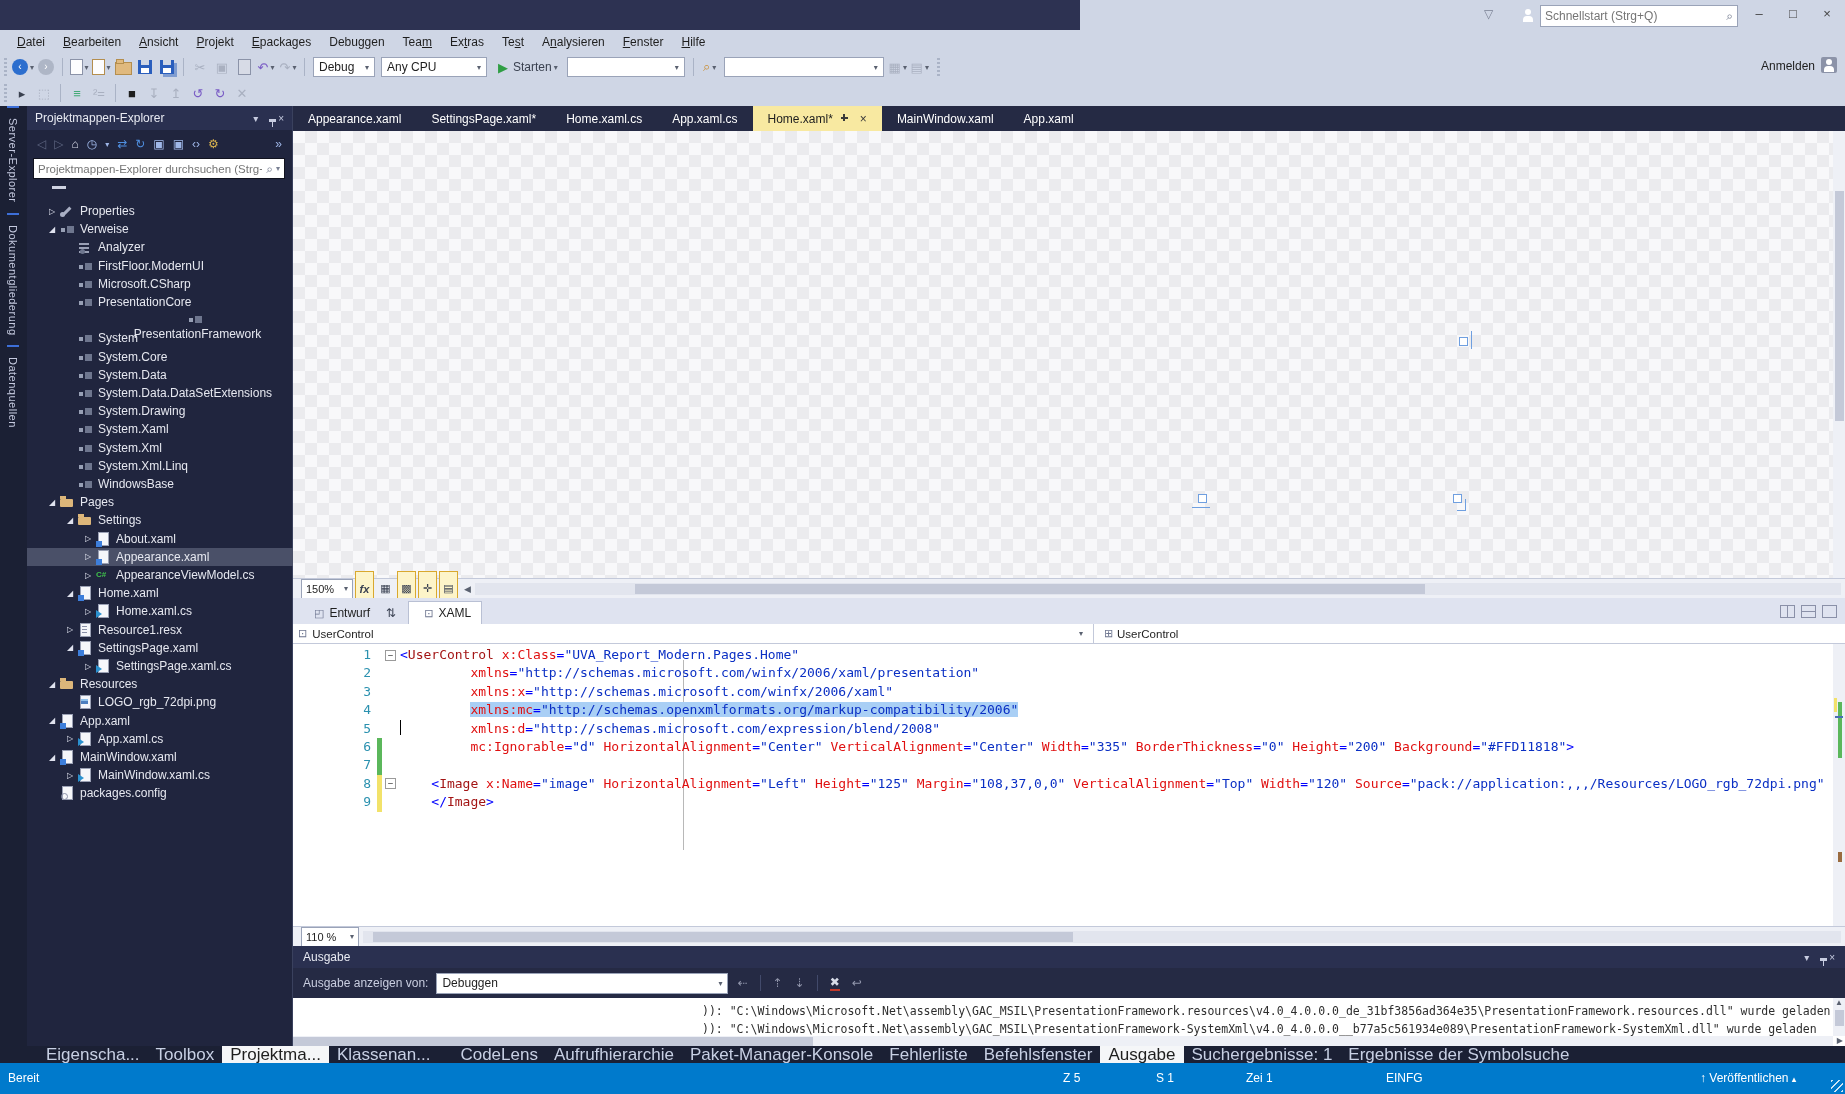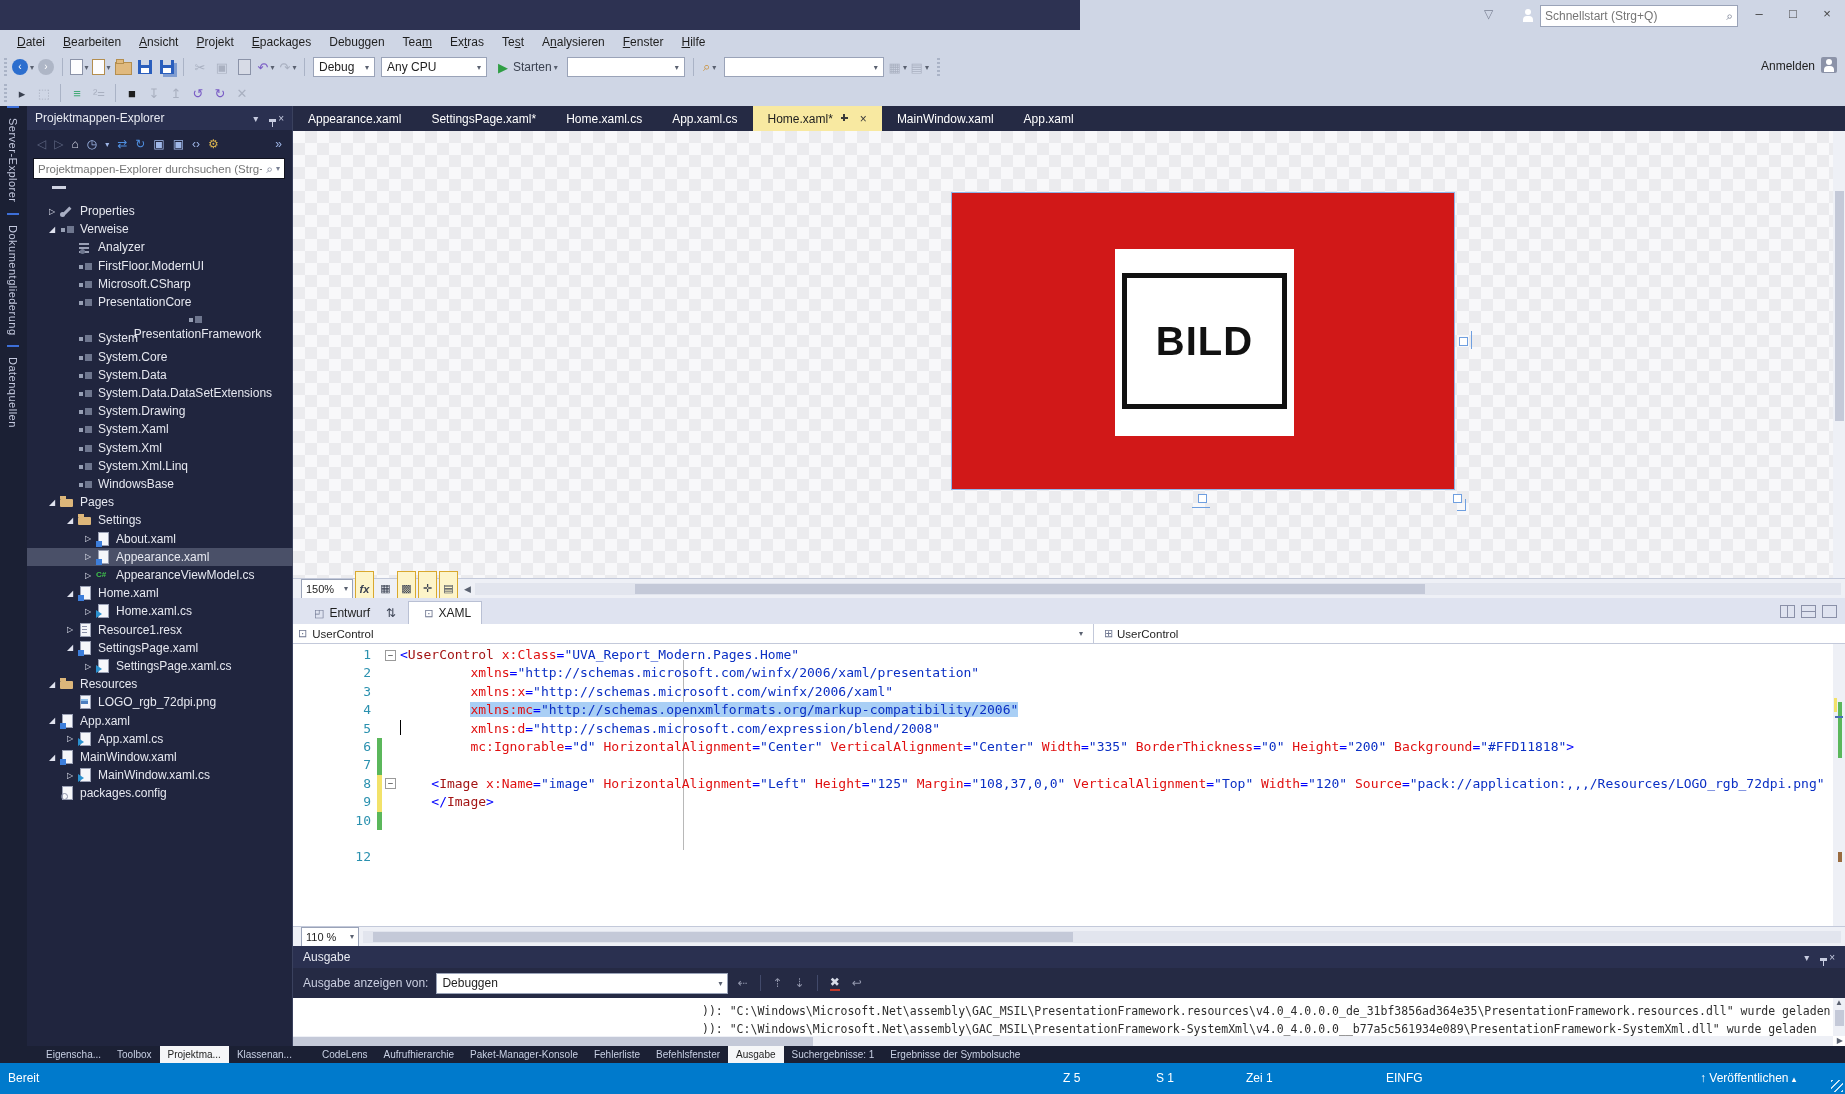--- a/index.html
+++ b/index.html
@@ -129,21 +129,21 @@
   #out-toolbar{left:293px;top:968px;width:1552px;height:30px;background:#252a44;display:flex;align-items:center;color:#c9cee0;padding:0 10px;box-sizing:border-box;}
   #out-toolbar .combo{width:292px;height:21px;}
   .ot-ic{margin:0 6px;color:#9196ac;font-size:12px;}
   .ot-sep{width:1px;height:16px;background:#424a6b;margin:0 6px;}
   #out-content{left:293px;top:998px;width:1552px;height:48px;background:#fff;overflow:hidden;}
   .oline{position:absolute;left:409px;white-space:pre;font-family:"DejaVu Sans Mono","Liberation Mono",monospace;font-size:11.5px;color:#2e2e2e;}
   #out-hsb{position:absolute;left:0;top:38px;width:1540px;height:10px;background:#eef0f6;}
   #out-hsb .thumb{left:0;width:520px;}
   
   #win-tabs{left:0;top:1046px;width:1845px;height:17px;background:#1b2034;display:flex;align-items:stretch;padding-left:38px;box-sizing:border-box;}
-  .wtab{display:flex;align-items:center;padding:0 8px;color:#c8d0e4;font-size:10px;white-space:nowrap;}
+  .wtab{display:flex;align-items:center;padding:0 8px;color:#c8d0e4;font-size:17px;white-space:nowrap;}
   .wtab.active{background:#f5f6f8;color:#1e1e1e;}
   .wtab.gap{margin-left:14px;}
   #status{left:0;top:1063px;width:1845px;height:31px;background:#007acc;color:#fff;}
   #status .st{position:absolute;top:8px;font-size:12px;}
   #grip{position:absolute;right:2px;bottom:2px;width:12px;height:12px;
     background:repeating-linear-gradient(135deg,rgba(255,255,255,.8) 0 2px,transparent 2px 5px);}
 </style>
 </head>
 <body>
 
@@ -520,27 +520,20 @@
       </div>
       <div class="dtab">
         <span>MainWindow.xaml</span>
       </div>
       <div class="dtab">
         <span>App.xaml</span>
       </div>
     </div>
 
   <div class="abs" id="designer">
-    <div id="red-box">
-      <div id="white-box">
-        <div id="bild-box">
-          <span id="bild-text">BILD</span>
-        </div>
-      </div>
-    </div>
     <div class="handle" style="left:1166px;top:206px;"></div>
     <div class="hline" style="left:1178px;top:200px;width:1px;height:18px;"></div>
     <div class="handle" style="left:905px;top:363px;"></div>
     <div class="hline" style="left:899px;top:376px;width:18px;height:1px;"></div>
     <div class="handle" style="left:1160px;top:363px;"></div>
     <div class="hline" style="left:1172px;top:368px;width:1px;height:12px;"></div>
     <div class="hline" style="left:1164px;top:379px;width:9px;height:1px;"></div>
   </div>
   <div class="abs vsb" style="left:1833px;top:131px;width:12px;height:447px;">
     <div class="vsb-thumb" style="top:60px;height:230px;"></div>
@@ -593,22 +586,20 @@
     <div class="abs" id="caret" style="position:absolute;left:107px;top:76px;"></div>
   <div class="cline" style="top: 2px;"><span class="lnum">1</span><span class="lfold">−</span><span class="ltext"><span class="s-d">&lt;</span><span class="s-e">UserControl</span><span class="s-t"> </span><span class="s-a">x:Class</span><span class="s-d">=</span><span class="s-v">"UVA_Report_Modern.Pages.Home"</span></span></div>
       <div class="cline" style="top: 20.4px;"><span class="lnum">2</span><span class="ltext"><span class="s-t">         </span><span class="s-a">xmlns</span><span class="s-d">=</span><span class="s-v">"http://schemas.microsoft.com/winfx/2006/xaml/presentation"</span></span></div>
       <div class="cline" style="top: 38.8px;"><span class="lnum">3</span><span class="ltext"><span class="s-t">         </span><span class="s-a">xmlns:x</span><span class="s-d">=</span><span class="s-v">"http://schemas.microsoft.com/winfx/2006/xaml"</span></span></div>
       <div class="cline" style="top: 57.2px;"><span class="lnum">4</span><span class="ltext"><span class="s-t">         </span><span class="s-a hl">xmlns:mc</span><span class="s-d hl">=</span><span class="s-v hl">"http://schemas.openxmlformats.org/markup-compatibility/2006"</span></span></div>
       <div class="cline" style="top: 75.6px;"><span class="lnum">5</span><span class="ltext"><span class="s-t">         </span><span class="s-a">xmlns:d</span><span class="s-d">=</span><span class="s-v">"http://schemas.microsoft.com/expression/blend/2008"</span></span></div>
       <div class="cline" style="top: 94px;"><span class="lnum">6</span><div class="lbar g"></div><span class="ltext"><span class="s-t">         </span><span class="s-a">mc:Ignorable</span><span class="s-d">=</span><span class="s-v">"d"</span><span class="s-t"> </span><span class="s-a">HorizontalAlignment</span><span class="s-d">=</span><span class="s-v">"Center"</span><span class="s-t"> </span><span class="s-a">VerticalAlignment</span><span class="s-d">=</span><span class="s-v">"Center"</span><span class="s-t"> </span><span class="s-a">Width</span><span class="s-d">=</span><span class="s-v">"335"</span><span class="s-t"> </span><span class="s-a">BorderThickness</span><span class="s-d">=</span><span class="s-v">"0"</span><span class="s-t"> </span><span class="s-a">Height</span><span class="s-d">=</span><span class="s-v">"200"</span><span class="s-t"> </span><span class="s-a">Background</span><span class="s-d">=</span><span class="s-v">"#FFD11818"</span><span class="s-d">&gt;</span></span></div>
       <div class="cline" style="top: 112.4px;"><span class="lnum">7</span><div class="lbar g"></div><span class="ltext"></span></div>
       <div class="cline" style="top: 130.8px;"><span class="lnum">8</span><div class="lbar y"></div><span class="lfold">−</span><span class="ltext"><span class="s-t">    </span><span class="s-d">&lt;</span><span class="s-e">Image</span><span class="s-t"> </span><span class="s-a">x:Name</span><span class="s-d">=</span><span class="s-v">"image"</span><span class="s-t"> </span><span class="s-a">HorizontalAlignment</span><span class="s-d">=</span><span class="s-v">"Left"</span><span class="s-t"> </span><span class="s-a">Height</span><span class="s-d">=</span><span class="s-v">"125"</span><span class="s-t"> </span><span class="s-a">Margin</span><span class="s-d">=</span><span class="s-v">"108,37,0,0"</span><span class="s-t"> </span><span class="s-a">VerticalAlignment</span><span class="s-d">=</span><span class="s-v">"Top"</span><span class="s-t"> </span><span class="s-a">Width</span><span class="s-d">=</span><span class="s-v">"120"</span><span class="s-t"> </span><span class="s-a">Source</span><span class="s-d">=</span><span class="s-v">"pack://application:,,,/Resources/LOGO_rgb_72dpi.png"</span></span></div>
       <div class="cline" style="top: 149.2px;"><span class="lnum">9</span><div class="lbar y"></div><span class="ltext"><span class="s-t">    </span><span class="s-d">&lt;/</span><span class="s-e">Image</span><span class="s-d">&gt;</span></span></div>
-      <div class="cline" style="top: 167.6px;"><span class="lnum">10</span><div class="lbar g"></div><span class="ltext"></span></div>
-      <div class="cline" style="top: 204.4px;"><span class="lnum">12</span><span class="ltext"></span></div>
     </div>
   <div class="abs vsb" style="left:1833px;top:644px;width:12px;height:282px;">
     <div style="position:absolute;left:1px;top:54px;width:3px;height:14px;background:#f2e26a;"></div>
     <div style="position:absolute;left:5px;top:58px;width:4px;height:56px;background:#5bb75b;"></div>
     <div style="position:absolute;left:2px;top:72px;width:8px;height:2px;background:#4a6fb5;"></div>
     <div style="position:absolute;left:5px;top:208px;width:4px;height:10px;background:#9a6b3f;"></div>
   </div>
 
   <div class="abs" id="zoom-row">
     <div class="mini-combo" style="width:58px;">

